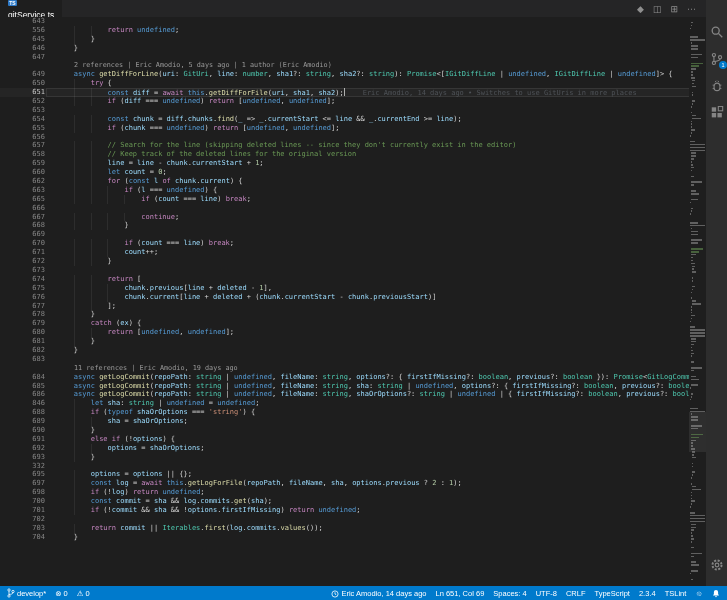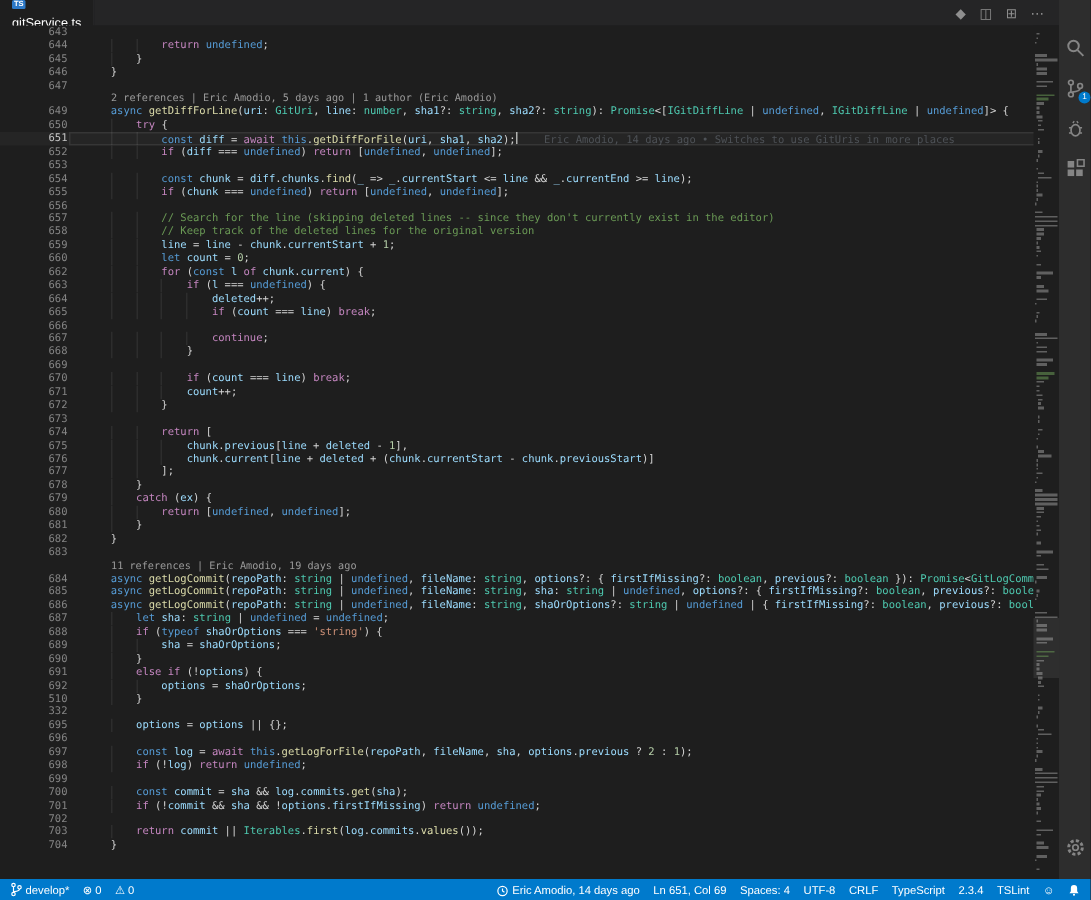--- a/index.html
+++ b/index.html
@@ -59,40 +59,39 @@
     <span>◆</span>
     <span>◫</span>
     <span>⊞</span>
     <span>⋯</span>
   </div>
 </div>
 
 <div class="editor">
   <div class="lines">
       <div class="row"><span class="gut">643</span><span class="code"></span></div>
-      <div class="row"><span class="gut">644</span><span class="code"><span>            </span><span class="tk-c">return</span><span> </span><span class="tk-k">undefined</span><span>;</span><i class="guide" style="left: 16.8px;"></i><i class="guide" style="left: 33.6px;"></i></span></div>
+      <div class="row"><span class="gut">556</span><span class="code"><span>            </span><span class="tk-c">return</span><span> </span><span class="tk-k">undefined</span><span>;</span><i class="guide" style="left: 16.8px;"></i><i class="guide" style="left: 33.6px;"></i></span></div>
       <div class="row"><span class="gut">645</span><span class="code"><span>        }</span><i class="guide" style="left: 16.8px;"></i></span></div>
       <div class="row"><span class="gut">646</span><span class="code"><span>    }</span></span></div>
       <div class="row"><span class="gut">647</span><span class="code"></span></div>
       <div class="row lens"><span class="gut"></span><span class="code">2 references | Eric Amodio, 5 days ago | 1 author (Eric Amodio)</span></div>
       <div class="row"><span class="gut">649</span><span class="code"><span>    </span><span class="tk-k">async</span><span> </span><span class="tk-f">getDiffForLine</span><span>(</span><span class="tk-v">uri</span><span>: </span><span class="tk-t">GitUri</span><span>, </span><span class="tk-v">line</span><span>: </span><span class="tk-t">number</span><span>, </span><span class="tk-v">sha1</span><span>?: </span><span class="tk-t">string</span><span>, </span><span class="tk-v">sha2</span><span>?: </span><span class="tk-t">string</span><span>): </span><span class="tk-t">Promise</span><span>&lt;[</span><span class="tk-t">IGitDiffLine</span><span> | </span><span class="tk-k">undefined</span><span>, </span><span class="tk-t">IGitDiffLine</span><span> | </span><span class="tk-k">undefined</span><span>]&gt; {</span></span></div>
       <div class="row"><span class="gut">650</span><span class="code"><span>        </span><span class="tk-c">try</span><span> {</span><i class="guide" style="left: 16.8px;"></i></span></div>
       <div class="row current"><span class="gut">651</span><span class="code"><span>            </span><span class="tk-k">const</span><span> </span><span class="tk-v">diff</span><span> = </span><span class="tk-c">await</span><span> </span><span class="tk-k">this</span><span>.</span><span class="tk-f">getDiffForFile</span><span>(</span><span class="tk-v">uri</span><span>, </span><span class="tk-v">sha1</span><span>, </span><span class="tk-v">sha2</span><span>);</span><i class="guide" style="left: 16.8px;"></i><i class="guide" style="left: 33.6px;"></i><span class="cursor"></span><span class="blame">Eric Amodio, 14 days ago • Switches to use GitUris in more places</span></span></div>
       <div class="row"><span class="gut">652</span><span class="code"><span>            </span><span class="tk-c">if</span><span> (</span><span class="tk-v">diff</span><span> === </span><span class="tk-k">undefined</span><span>) </span><span class="tk-c">return</span><span> [</span><span class="tk-k">undefined</span><span>, </span><span class="tk-k">undefined</span><span>];</span><i class="guide" style="left: 16.8px;"></i><i class="guide" style="left: 33.6px;"></i></span></div>
       <div class="row"><span class="gut">653</span><span class="code"></span></div>
       <div class="row"><span class="gut">654</span><span class="code"><span>            </span><span class="tk-k">const</span><span> </span><span class="tk-v">chunk</span><span> = </span><span class="tk-v">diff</span><span>.</span><span class="tk-v">chunks</span><span>.</span><span class="tk-f">find</span><span>(</span><span class="tk-v">_</span><span> =&gt; </span><span class="tk-v">_</span><span>.</span><span class="tk-v">currentStart</span><span> &lt;= </span><span class="tk-v">line</span><span> &amp;&amp; </span><span class="tk-v">_</span><span>.</span><span class="tk-v">currentEnd</span><span> &gt;= </span><span class="tk-v">line</span><span>);</span><i class="guide" style="left: 16.8px;"></i><i class="guide" style="left: 33.6px;"></i></span></div>
       <div class="row"><span class="gut">655</span><span class="code"><span>            </span><span class="tk-c">if</span><span> (</span><span class="tk-v">chunk</span><span> === </span><span class="tk-k">undefined</span><span>) </span><span class="tk-c">return</span><span> [</span><span class="tk-k">undefined</span><span>, </span><span class="tk-k">undefined</span><span>];</span><i class="guide" style="left: 16.8px;"></i><i class="guide" style="left: 33.6px;"></i></span></div>
       <div class="row"><span class="gut">656</span><span class="code"></span></div>
       <div class="row"><span class="gut">657</span><span class="code"><span>            </span><span class="tk-m">// Search for the line (skipping deleted lines -- since they don't currently exist in the editor)</span><i class="guide" style="left: 16.8px;"></i><i class="guide" style="left: 33.6px;"></i></span></div>
       <div class="row"><span class="gut">658</span><span class="code"><span>            </span><span class="tk-m">// Keep track of the deleted lines for the original version</span><i class="guide" style="left: 16.8px;"></i><i class="guide" style="left: 33.6px;"></i></span></div>
       <div class="row"><span class="gut">659</span><span class="code"><span>            </span><span class="tk-v">line</span><span> = </span><span class="tk-v">line</span><span> - </span><span class="tk-v">chunk</span><span>.</span><span class="tk-v">currentStart</span><span> + </span><span class="tk-n">1</span><span>;</span><i class="guide" style="left: 16.8px;"></i><i class="guide" style="left: 33.6px;"></i></span></div>
       <div class="row"><span class="gut">660</span><span class="code"><span>            </span><span class="tk-k">let</span><span> </span><span class="tk-v">count</span><span> = </span><span class="tk-n">0</span><span>;</span><i class="guide" style="left: 16.8px;"></i><i class="guide" style="left: 33.6px;"></i></span></div>
       <div class="row"><span class="gut">662</span><span class="code"><span>            </span><span class="tk-c">for</span><span> (</span><span class="tk-k">const</span><span> </span><span class="tk-v">l</span><span> </span><span class="tk-c">of</span><span> </span><span class="tk-v">chunk</span><span>.</span><span class="tk-v">current</span><span>) {</span><i class="guide" style="left: 16.8px;"></i><i class="guide" style="left: 33.6px;"></i></span></div>
       <div class="row"><span class="gut">663</span><span class="code"><span>                </span><span class="tk-c">if</span><span> (</span><span class="tk-v">l</span><span> === </span><span class="tk-k">undefined</span><span>) {</span><i class="guide" style="left: 16.8px;"></i><i class="guide" style="left: 33.6px;"></i><i class="guide" style="left: 50.4px;"></i></span></div>
-      <div class="row"><span class="gut">664</span><span class="code"><span>                    </span><span class="tk-v">deleted</span><span>++;</span><i class="guide" style="left: 16.8px;"></i><i class="guide" style="left: 33.6px;"></i><i class="guide" style="left: 50.4px;"></i><i class="guide" style="left: 67.2px;"></i></span></div>
       <div class="row"><span class="gut">665</span><span class="code"><span>                    </span><span class="tk-c">if</span><span> (</span><span class="tk-v">count</span><span> === </span><span class="tk-v">line</span><span>) </span><span class="tk-c">break</span><span>;</span><i class="guide" style="left: 16.8px;"></i><i class="guide" style="left: 33.6px;"></i><i class="guide" style="left: 50.4px;"></i><i class="guide" style="left: 67.2px;"></i></span></div>
       <div class="row"><span class="gut">666</span><span class="code"></span></div>
       <div class="row"><span class="gut">667</span><span class="code"><span>                    </span><span class="tk-c">continue</span><span>;</span><i class="guide" style="left: 16.8px;"></i><i class="guide" style="left: 33.6px;"></i><i class="guide" style="left: 50.4px;"></i><i class="guide" style="left: 67.2px;"></i></span></div>
       <div class="row"><span class="gut">668</span><span class="code"><span>                }</span><i class="guide" style="left: 16.8px;"></i><i class="guide" style="left: 33.6px;"></i><i class="guide" style="left: 50.4px;"></i></span></div>
       <div class="row"><span class="gut">669</span><span class="code"></span></div>
       <div class="row"><span class="gut">670</span><span class="code"><span>                </span><span class="tk-c">if</span><span> (</span><span class="tk-v">count</span><span> === </span><span class="tk-v">line</span><span>) </span><span class="tk-c">break</span><span>;</span><i class="guide" style="left: 16.8px;"></i><i class="guide" style="left: 33.6px;"></i><i class="guide" style="left: 50.4px;"></i></span></div>
       <div class="row"><span class="gut">671</span><span class="code"><span>                </span><span class="tk-v">count</span><span>++;</span><i class="guide" style="left: 16.8px;"></i><i class="guide" style="left: 33.6px;"></i><i class="guide" style="left: 50.4px;"></i></span></div>
       <div class="row"><span class="gut">672</span><span class="code"><span>            }</span><i class="guide" style="left: 16.8px;"></i><i class="guide" style="left: 33.6px;"></i></span></div>
       <div class="row"><span class="gut">673</span><span class="code"></span></div>
       <div class="row"><span class="gut">674</span><span class="code"><span>            </span><span class="tk-c">return</span><span> [</span><i class="guide" style="left: 16.8px;"></i><i class="guide" style="left: 33.6px;"></i></span></div>
@@ -102,33 +101,31 @@
       <div class="row"><span class="gut">678</span><span class="code"><span>        }</span><i class="guide" style="left: 16.8px;"></i></span></div>
       <div class="row"><span class="gut">679</span><span class="code"><span>        </span><span class="tk-c">catch</span><span> (</span><span class="tk-v">ex</span><span>) {</span><i class="guide" style="left: 16.8px;"></i></span></div>
       <div class="row"><span class="gut">680</span><span class="code"><span>            </span><span class="tk-c">return</span><span> [</span><span class="tk-k">undefined</span><span>, </span><span class="tk-k">undefined</span><span>];</span><i class="guide" style="left: 16.8px;"></i><i class="guide" style="left: 33.6px;"></i></span></div>
       <div class="row"><span class="gut">681</span><span class="code"><span>        }</span><i class="guide" style="left: 16.8px;"></i></span></div>
       <div class="row"><span class="gut">682</span><span class="code"><span>    }</span></span></div>
       <div class="row"><span class="gut">683</span><span class="code"></span></div>
       <div class="row lens"><span class="gut"></span><span class="code">11 references | Eric Amodio, 19 days ago</span></div>
       <div class="row"><span class="gut">684</span><span class="code"><span>    </span><span class="tk-k">async</span><span> </span><span class="tk-f">getLogCommit</span><span>(</span><span class="tk-v">repoPath</span><span>: </span><span class="tk-t">string</span><span> | </span><span class="tk-k">undefined</span><span>, </span><span class="tk-v">fileName</span><span>: </span><span class="tk-t">string</span><span>, </span><span class="tk-v">options</span><span>?: { </span><span class="tk-v">firstIfMissing</span><span>?: </span><span class="tk-t">boolean</span><span>, </span><span class="tk-v">previous</span><span>?: </span><span class="tk-t">boolean</span><span> }): </span><span class="tk-t">Promise</span><span>&lt;</span><span class="tk-t">GitLogCommit</span><span> | </span></span></div>
       <div class="row"><span class="gut">685</span><span class="code"><span>    </span><span class="tk-k">async</span><span> </span><span class="tk-f">getLogCommit</span><span>(</span><span class="tk-v">repoPath</span><span>: </span><span class="tk-t">string</span><span> | </span><span class="tk-k">undefined</span><span>, </span><span class="tk-v">fileName</span><span>: </span><span class="tk-t">string</span><span>, </span><span class="tk-v">sha</span><span>: </span><span class="tk-t">string</span><span> | </span><span class="tk-k">undefined</span><span>, </span><span class="tk-v">options</span><span>?: { </span><span class="tk-v">firstIfMissing</span><span>?: </span><span class="tk-t">boolean</span><span>, </span><span class="tk-v">previous</span><span>?: </span><span class="tk-t">boolean</span><span> }): </span></span></div>
       <div class="row"><span class="gut">686</span><span class="code"><span>    </span><span class="tk-k">async</span><span> </span><span class="tk-f">getLogCommit</span><span>(</span><span class="tk-v">repoPath</span><span>: </span><span class="tk-t">string</span><span> | </span><span class="tk-k">undefined</span><span>, </span><span class="tk-v">fileName</span><span>: </span><span class="tk-t">string</span><span>, </span><span class="tk-v">shaOrOptions</span><span>?: </span><span class="tk-t">string</span><span> | </span><span class="tk-k">undefined</span><span> | { </span><span class="tk-v">firstIfMissing</span><span>?: </span><span class="tk-t">boolean</span><span>, </span><span class="tk-v">previous</span><span>?: </span><span class="tk-t">boolean</span><span> }, </span></span></div>
-      <div class="row"><span class="gut">687</span><span class="code"><span>        </span><span class="tk-k">let</span><span> </span><span class="tk-v">sha</span><span>: </span><span class="tk-t">string</span><span> | </span><span class="tk-k">undefined</span><span> = </span><span class="tk-k">undefined</span><span>;</span><i class="guide" style="left: 16.8px;"></i></span></div>
+      <div class="row"><span class="gut">846</span><span class="code"><span>        </span><span class="tk-k">let</span><span> </span><span class="tk-v">sha</span><span>: </span><span class="tk-t">string</span><span> | </span><span class="tk-k">undefined</span><span> = </span><span class="tk-k">undefined</span><span>;</span><i class="guide" style="left: 16.8px;"></i></span></div>
       <div class="row"><span class="gut">688</span><span class="code"><span>        </span><span class="tk-c">if</span><span> (</span><span class="tk-k">typeof</span><span> </span><span class="tk-v">shaOrOptions</span><span> === </span><span class="tk-s">'string'</span><span>) {</span><i class="guide" style="left: 16.8px;"></i></span></div>
       <div class="row"><span class="gut">689</span><span class="code"><span>            </span><span class="tk-v">sha</span><span> = </span><span class="tk-v">shaOrOptions</span><span>;</span><i class="guide" style="left: 16.8px;"></i><i class="guide" style="left: 33.6px;"></i></span></div>
       <div class="row"><span class="gut">690</span><span class="code"><span>        }</span><i class="guide" style="left: 16.8px;"></i></span></div>
       <div class="row"><span class="gut">691</span><span class="code"><span>        </span><span class="tk-c">else</span><span> </span><span class="tk-c">if</span><span> (!</span><span class="tk-v">options</span><span>) {</span><i class="guide" style="left: 16.8px;"></i></span></div>
       <div class="row"><span class="gut">692</span><span class="code"><span>            </span><span class="tk-v">options</span><span> = </span><span class="tk-v">shaOrOptions</span><span>;</span><i class="guide" style="left: 16.8px;"></i><i class="guide" style="left: 33.6px;"></i></span></div>
-      <div class="row"><span class="gut">510</span><span class="code"><span>        }</span><i class="guide" style="left: 16.8px;"></i></span></div>
+      <div class="row"><span class="gut">693</span><span class="code"><span>        }</span><i class="guide" style="left: 16.8px;"></i></span></div>
       <div class="row"><span class="gut">332</span><span class="code"></span></div>
       <div class="row"><span class="gut">695</span><span class="code"><span>        </span><span class="tk-v">options</span><span> = </span><span class="tk-v">options</span><span> || {};</span><i class="guide" style="left: 16.8px;"></i></span></div>
-      <div class="row"><span class="gut">696</span><span class="code"></span></div>
       <div class="row"><span class="gut">697</span><span class="code"><span>        </span><span class="tk-k">const</span><span> </span><span class="tk-v">log</span><span> = </span><span class="tk-c">await</span><span> </span><span class="tk-k">this</span><span>.</span><span class="tk-f">getLogForFile</span><span>(</span><span class="tk-v">repoPath</span><span>, </span><span class="tk-v">fileName</span><span>, </span><span class="tk-v">sha</span><span>, </span><span class="tk-v">options</span><span>.</span><span class="tk-v">previous</span><span> ? </span><span class="tk-n">2</span><span> : </span><span class="tk-n">1</span><span>);</span><i class="guide" style="left: 16.8px;"></i></span></div>
       <div class="row"><span class="gut">698</span><span class="code"><span>        </span><span class="tk-c">if</span><span> (!</span><span class="tk-v">log</span><span>) </span><span class="tk-c">return</span><span> </span><span class="tk-k">undefined</span><span>;</span><i class="guide" style="left: 16.8px;"></i></span></div>
-      <div class="row"><span class="gut">699</span><span class="code"></span></div>
       <div class="row"><span class="gut">700</span><span class="code"><span>        </span><span class="tk-k">const</span><span> </span><span class="tk-v">commit</span><span> = </span><span class="tk-v">sha</span><span> &amp;&amp; </span><span class="tk-v">log</span><span>.</span><span class="tk-v">commits</span><span>.</span><span class="tk-f">get</span><span>(</span><span class="tk-v">sha</span><span>);</span><i class="guide" style="left: 16.8px;"></i></span></div>
       <div class="row"><span class="gut">701</span><span class="code"><span>        </span><span class="tk-c">if</span><span> (!</span><span class="tk-v">commit</span><span> &amp;&amp; </span><span class="tk-v">sha</span><span> &amp;&amp; !</span><span class="tk-v">options</span><span>.</span><span class="tk-v">firstIfMissing</span><span>) </span><span class="tk-c">return</span><span> </span><span class="tk-k">undefined</span><span>;</span><i class="guide" style="left: 16.8px;"></i></span></div>
       <div class="row"><span class="gut">702</span><span class="code"></span></div>
       <div class="row"><span class="gut">703</span><span class="code"><span>        </span><span class="tk-c">return</span><span> </span><span class="tk-v">commit</span><span> || </span><span class="tk-t">Iterables</span><span>.</span><span class="tk-f">first</span><span>(</span><span class="tk-v">log</span><span>.</span><span class="tk-v">commits</span><span>.</span><span class="tk-f">values</span><span>());</span><i class="guide" style="left: 16.8px;"></i></span></div>
       <div class="row"><span class="gut">704</span><span class="code"><span>    }</span></span></div>
     </div>
   <div class="minimap">
     <div class="mslider"></div>
   <div class="mmline" style="top: 4.9px; left: 2.44px; width: 2.04px;"></div>
       <div class="mmline" style="top: 7.8px; left: 1.96px; width: 0.12px;"></div>

